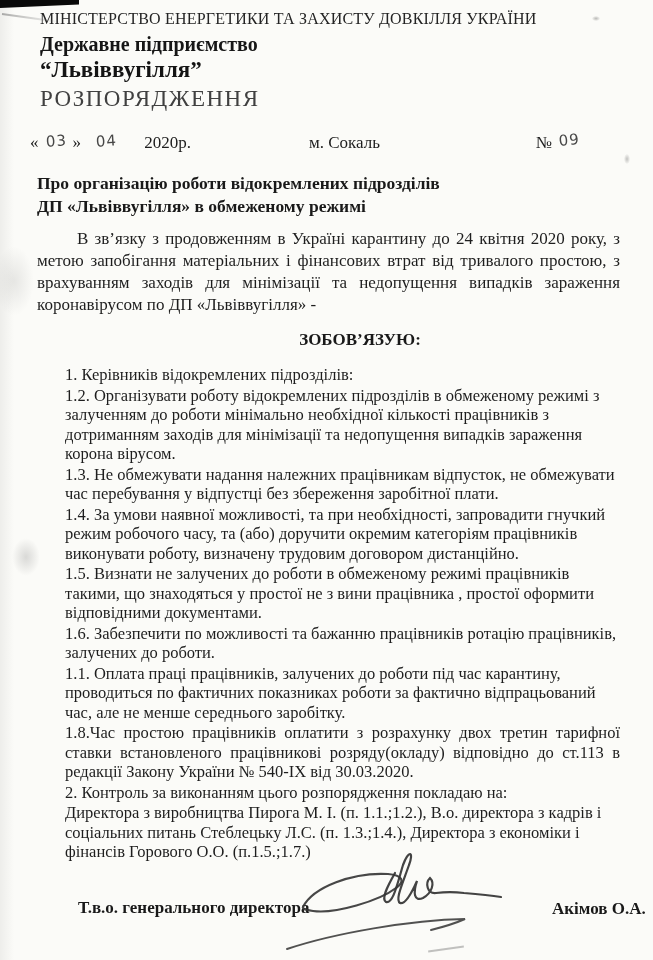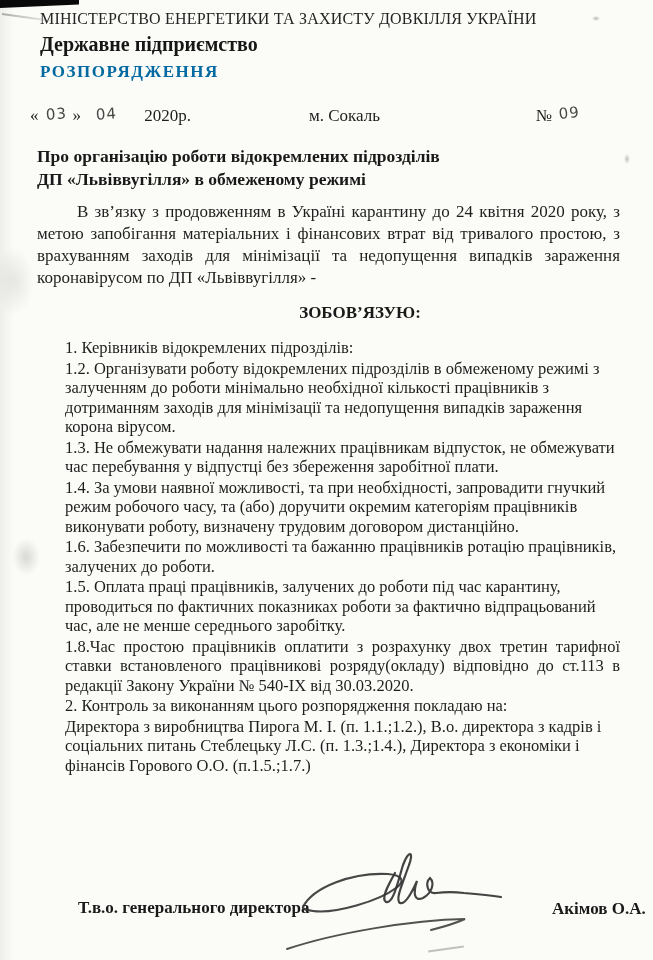--- a/index.html
+++ b/index.html
@@ -32,21 +32,21 @@
     background:radial-gradient(ellipse,rgba(60,60,60,.35),rgba(60,60,60,0) 75%);}
   .speck-b{position:absolute;left:624px;top:154px;width:6px;height:10px;border-radius:50%;
     background:radial-gradient(ellipse,rgba(60,60,60,.3),rgba(60,60,60,0) 75%);}
   .dash-bottom{position:absolute;left:428px;top:948px;width:36px;height:2px;
     background:rgba(120,120,120,.45);transform:rotate(-8deg);}
   
   .doc-header{padding-top:9px;text-align:left;margin-left:40px;}
   .ministry{font-size:16px;line-height:19px;letter-spacing:.2px;color:#242424;}
   .org-type{font-size:20px;line-height:22px;font-weight:bold;margin-top:5px;color:#161616;}
   .org-name{font-size:23px;line-height:25px;font-weight:bold;margin-top:2px;color:#141414;}
-  .doc-type{font-size:17px;line-height:22px;font-weight:bold;letter-spacing:1.5px;margin-top:6px;color:#0369a1;}
+  .doc-type{font-size:23px;line-height:22px;font-weight:normal;letter-spacing:1.5px;margin-top:6px;color:#404040;}
   
   .meta-row{position:relative;height:24px;margin-top:23px;font-size:17px;}
   .m-date{position:absolute;left:30px;top:0;}
   .m-place{position:absolute;left:309px;top:0;}
   .m-num{position:absolute;left:536px;top:0;}
   .hand{display:inline-block;font-family:"DejaVu Sans",sans-serif;font-size:15px;
     color:#474747;transform:rotate(-4deg) translateY(-2px);letter-spacing:1px;}
   .hand.day{margin:0 6px 0 7px;}
   .hand.month{margin-left:15px;}
   .year{margin-left:27px;}
@@ -75,20 +75,21 @@
   <div class="corner-line"></div>
   <div class="smudge-a"></div>
   <div class="smudge-b"></div>
   <div class="speck-a"></div>
   <div class="speck-b"></div>
   <div class="dash-bottom"></div>
 
   <header class="doc-header">
     <div class="ministry">МІНІСТЕРСТВО ЕНЕРГЕТИКИ ТА ЗАХИСТУ ДОВКІЛЛЯ УКРАЇНИ</div>
     <div class="org-type">Державне підприємство</div>
+    <div class="org-name">“Львіввугілля”</div>
     <div class="doc-type">РОЗПОРЯДЖЕННЯ</div>
   </header>
 
   <div class="meta-row">
     <span class="m-date"><span>«</span><span class="hand day">03</span><span>»</span><span class="hand month">04</span><span class="year">2020р.</span></span>
     <span class="m-place">м. Сокаль</span>
     <span class="m-num"><span>№</span><span class="hand num">09</span></span>
   </div>
 
   <div class="subject">
@@ -98,22 +99,23 @@
 
   <p class="intro">В зв’язку з продовженням в Україні карантину до 24 квітня 2020 року, з метою запобігання матеріальних і фінансових втрат від тривалого простою, з врахуванням заходів для мінімізації та недопущення випадків зараження коронавірусом по ДП «Львіввугілля» -</p>
 
   <div class="oblig">ЗОБОВ’ЯЗУЮ:</div>
 
   <div class="list">
     <p>1.  Керівників відокремлених підрозділів:</p>
     <p>1.2.  Організувати роботу відокремлених підрозділів в обмеженому режимі з залученням до роботи мінімально необхідної кількості працівників з дотриманням заходів для мінімізації та недопущення випадків зараження корона вірусом.</p>
     <p>1.3. Не обмежувати надання належних працівникам відпусток, не обмежувати час перебування у відпустці без збереження заробітної плати.</p>
     <p>1.4. За умови наявної можливості, та при необхідності, запровадити гнучкий режим робочого часу, та (або) доручити окремим категоріям працівників виконувати роботу, визначену трудовим договором дистанційно.</p>
+    <p>1.5. Визнати не залучених до роботи в обмеженому режимі працівників такими, що знаходяться у простої не з вини працівника , простої оформити відповідними документами.</p>
     <p>1.6. Забезпечити по можливості та бажанню працівників ротацію працівників, залучених до роботи.</p>
-    <p>1.5. Оплата праці працівників, залучених до роботи під час карантину, проводиться по фактичних показниках роботи за фактично відпрацьований час, але не менше середнього заробітку.</p>
+    <p>1.1. Оплата праці працівників, залучених до роботи під час карантину, проводиться по фактичних показниках роботи за фактично відпрацьований час, але не менше середнього заробітку.</p>
     <p class="just">1.8.Час простою працівників оплатити з розрахунку двох третин тарифної ставки встановленого працівникові розряду(окладу) відповідно до ст.113 в редакції Закону України № 540-ІХ від 30.03.2020.</p>
     <p>2.  Контроль за виконанням цього розпорядження покладаю на:</p>
     <p>Директора з виробництва  Пирога М. І. (п. 1.1.;1.2.), В.о. директора з кадрів і соціальних питань Стеблецьку Л.С. (п. 1.3.;1.4.), Директора з економіки і фінансів Горового О.О.  (п.1.5.;1.7.)</p>
   </div>
 
   <div class="sig-title">Т.в.о. генерального директора</div>
   <div class="sig-name">Акімов О.А.</div>
   <svg class="sig-scribble" viewBox="0 0 230 115" aria-hidden="true">
     <path d="M 20,64 C 30,44 70,29 105,31 C 119,32 123,38 113,45 C 96,58 52,71 30,68 C 23,67 19,66 20,64" stroke-width="2.2" opacity="0.9"></path>
     <path d="M 112,30 C 104,44 98,56 103,59 C 110,61 114,42 120,22 C 126,6 131,9 126,22 C 119,42 112,57 117,60 C 123,62 130,47 134,38 C 130,50 131,59 140,55 C 149,50 152,40 147,35 C 142,40 144,51 153,50 C 162,49 172,49 181,50 C 194,51 206,52 218,54" stroke-width="2.2" opacity="0.92"></path>

